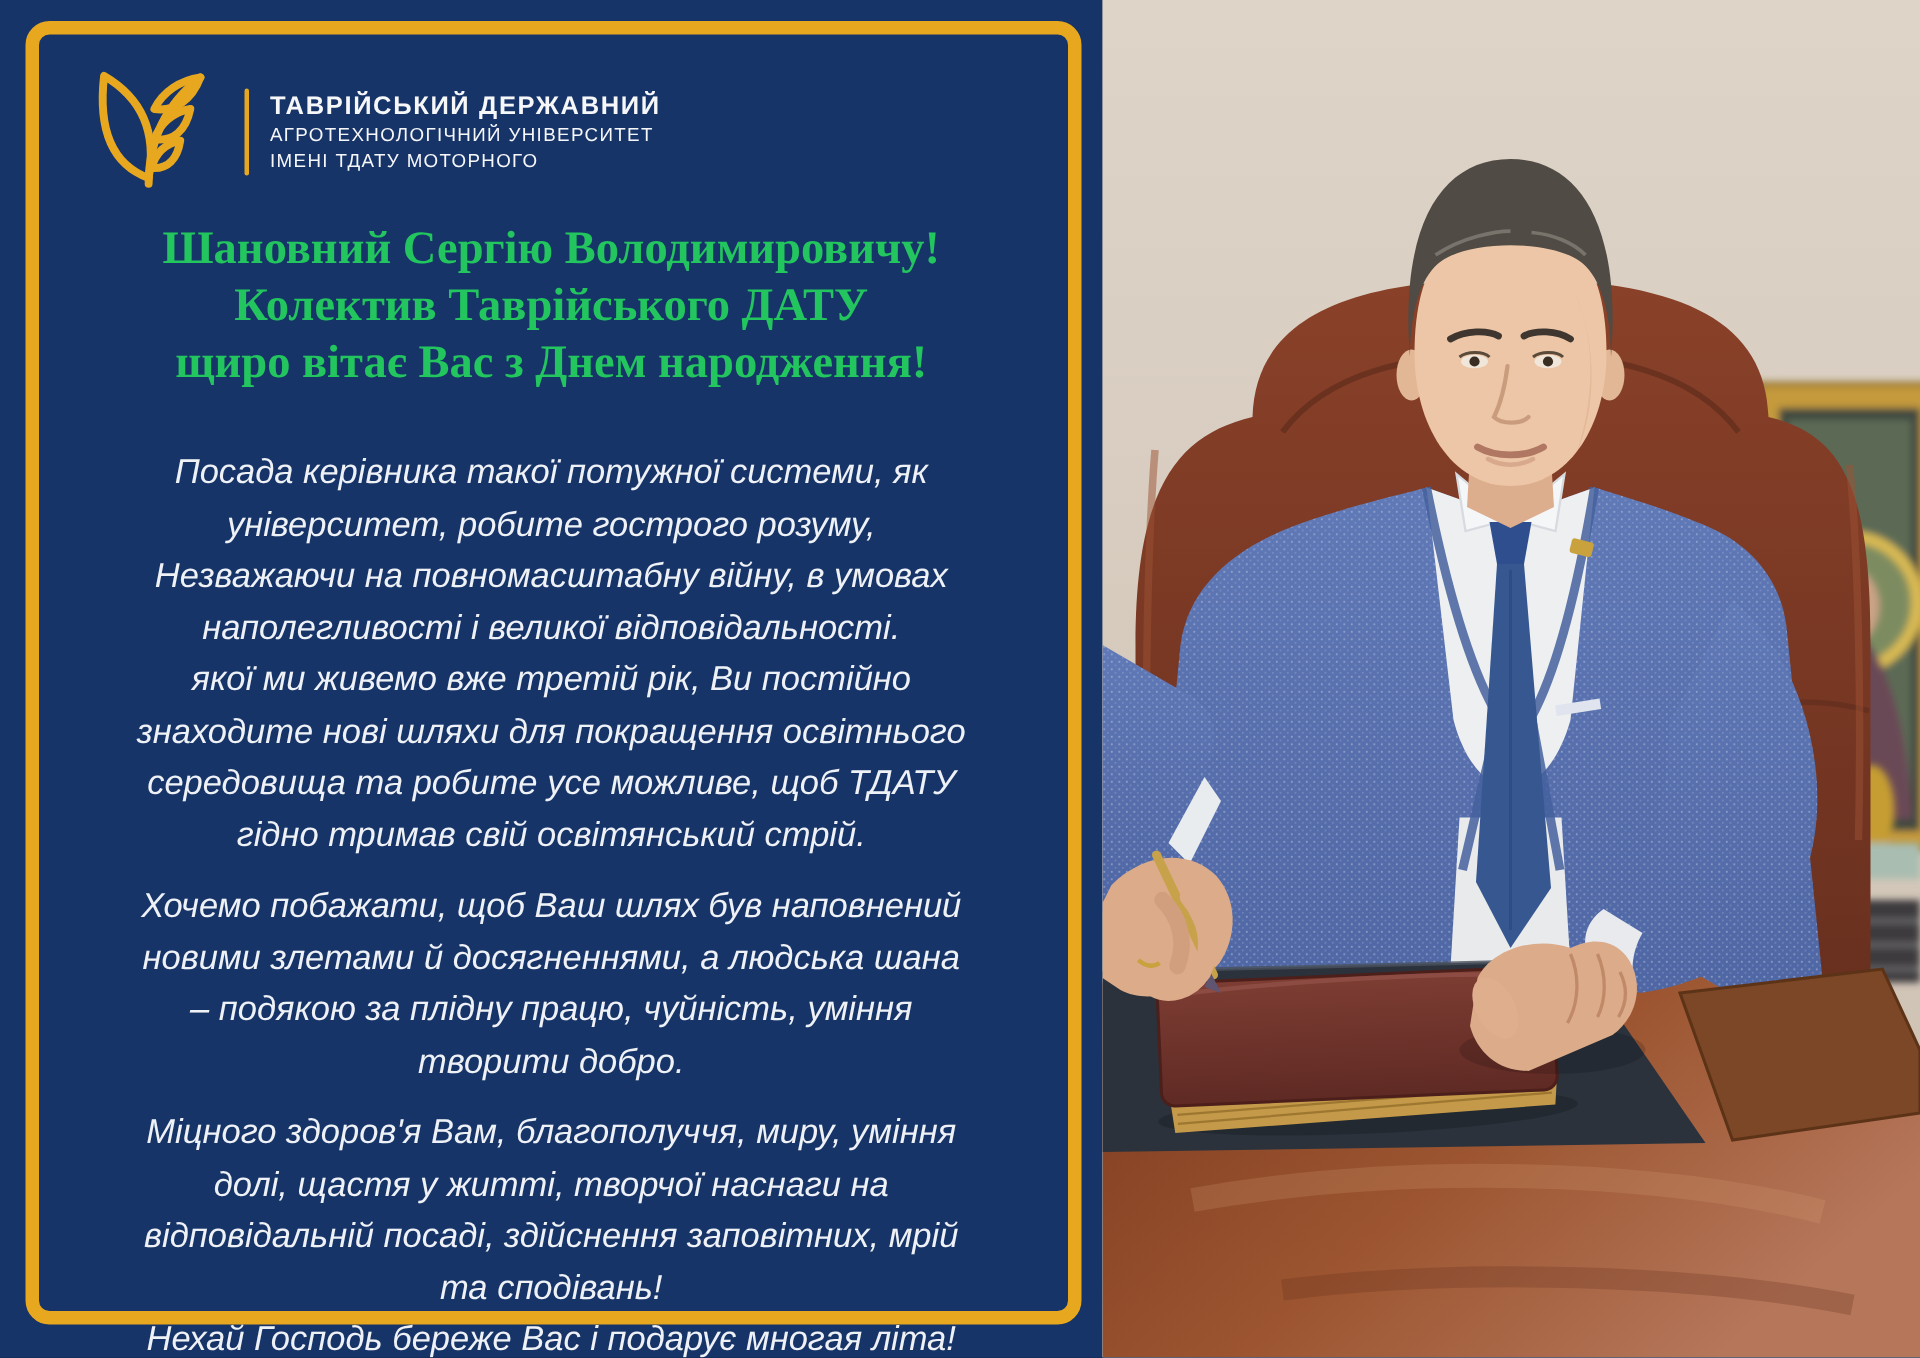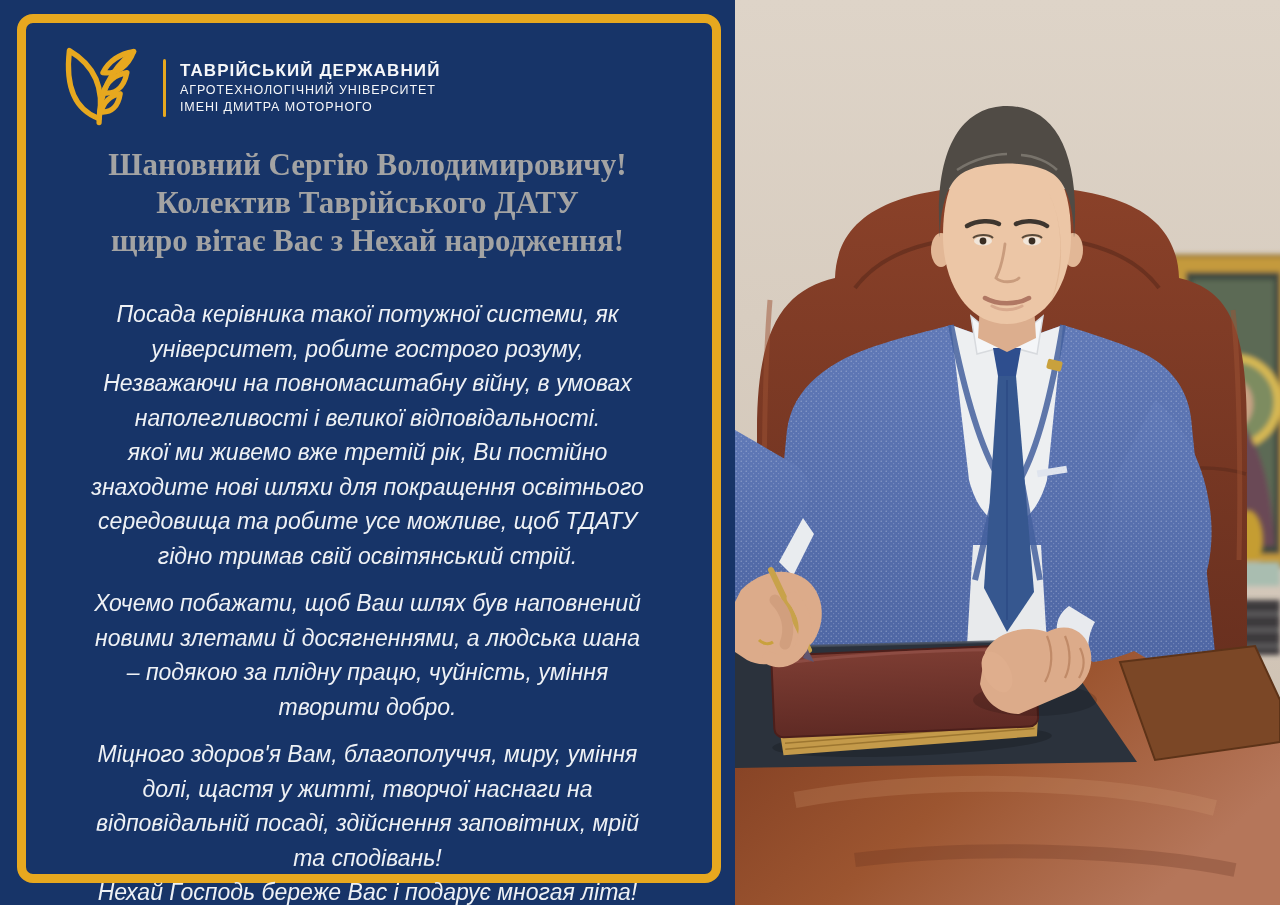--- a/index.html
+++ b/index.html
@@ -19,21 +19,21 @@
     position:absolute;left:53px;top:42px;display:flex;align-items:center;gap:14px;
   }
   .logo-mark{width:96px;height:92px;display:block;}
   .logo-divider{width:3px;height:58px;background:#e7a81f;border-radius:2px;}
   .uni-name{color:#f6f7f9;display:flex;flex-direction:column;justify-content:center;}
   .uni-line1{font-size:17px;font-weight:bold;letter-spacing:1.1px;line-height:20px;}
   .uni-line2,.uni-line3{font-size:12.5px;font-weight:normal;letter-spacing:0.9px;line-height:15.5px;margin-top:2px;}
   .heading{
     position:absolute;left:0;top:146px;width:735px;text-align:center;
     font-family:"Liberation Serif","DejaVu Serif",serif;font-weight:bold;
-    color:#a3a3a3;font-size:31px;line-height:38px;
+    color:#22c55e;font-size:31px;line-height:38px;
   }
   .heading span{display:block;}
   .body-text{
     position:absolute;left:30px;top:281px;width:675px;text-align:center;
     font-style:italic;color:#eef1f5;font-size:23px;line-height:34.5px;
     font-family:"Liberation Sans",sans-serif;
     margin-top:16px;
   }
   .body-text p{margin:0 0 13px 0;padding:0;}
   .body-text p:last-child{margin-bottom:0;}
@@ -57,28 +57,28 @@
           <path d="M46,84 C46,60 54,32 82,10"></path>
           <path d="M82,10 C68,12 56,20 50,32 C64,34 76,26 82,10 Z"></path>
           <path d="M75,32 C63,34 54,42 50,53 C63,55 72,47 75,32 Z"></path>
           <path d="M68,54 C58,56 51,62 48,73 C59,74 66,67 68,54 Z"></path>
         </g>
       </svg>
       <div class="logo-divider"></div>
       <div class="uni-name">
         <span class="uni-line1">ТАВРІЙСЬКИЙ ДЕРЖАВНИЙ</span>
         <span class="uni-line2">АГРОТЕХНОЛОГІЧНИЙ УНІВЕРСИТЕТ</span>
-        <span class="uni-line3">ІМЕНІ ДМИТРА МОТОРНОГО</span>
+        <span class="uni-line3">ІМЕНІ ТДАТУ МОТОРНОГО</span>
       </div>
     </div>
 
     <div class="heading">
       <span>Шановний Сергію Володимировичу!</span>
       <span>Колектив Таврійського ДАТУ</span>
-      <span>щиро вітає Вас з Нехай народження!</span>
+      <span>щиро вітає Вас з Днем народження!</span>
     </div>
 
     <div class="body-text">
       <p>
         <span>Посада керівника такої потужної системи, як</span>
         <span>університет, робите гострого розуму,</span>
         <span>Незважаючи на повномасштабну війну, в умовах</span>
         <span>наполегливості і великої відповідальності.</span>
         <span>якої ми живемо вже третій рік, Ви постійно</span>
         <span>знаходите нові шляхи для покращення освітнього</span>

